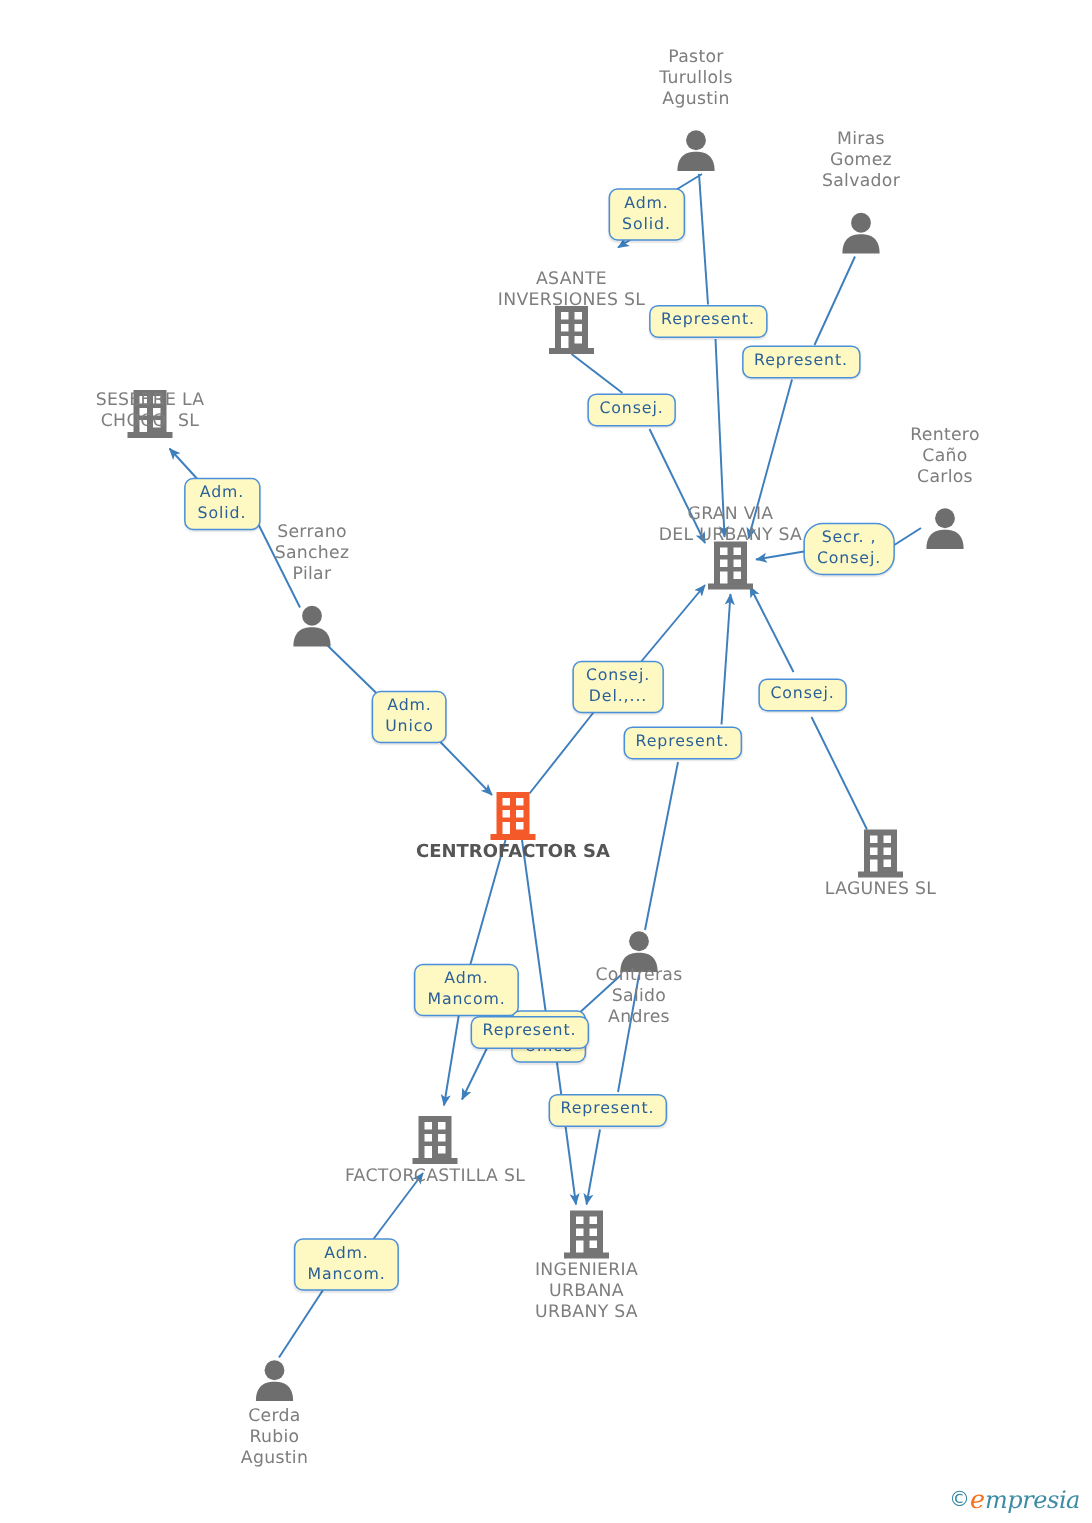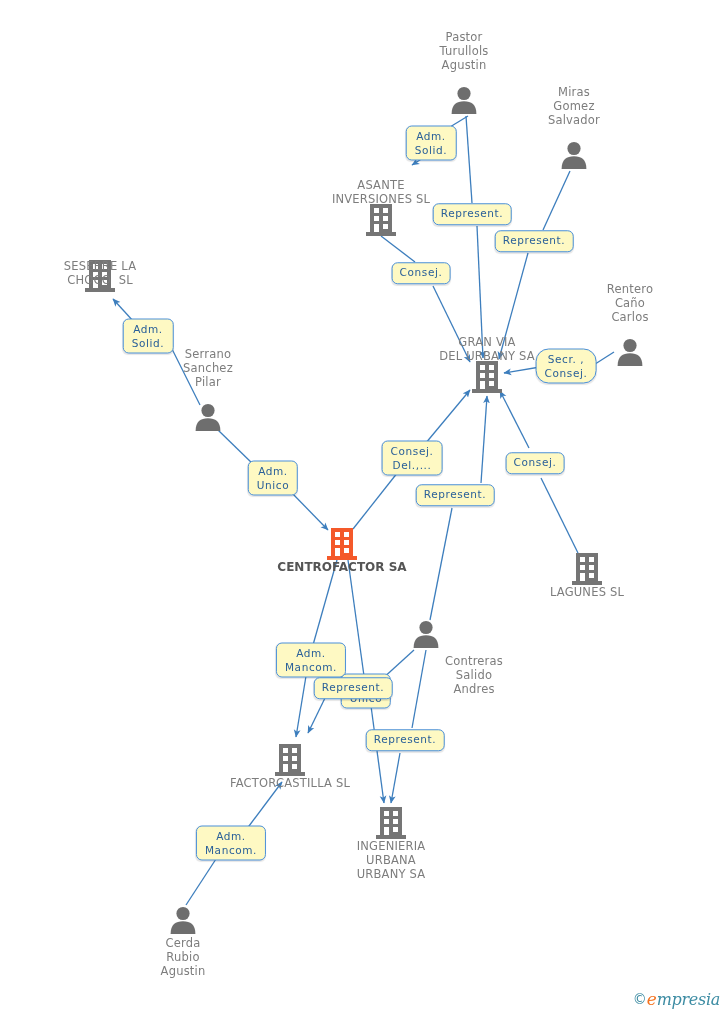--- a/index.html
+++ b/index.html
@@ -248,21 +248,21 @@
             <rect x="9" y="21" width="5" height="8" fill="#ffffff"></rect>
             <rect x="18" y="21" width="5" height="5" fill="#ffffff"></rect>
           </svg></div>
         <div class="node-label" style="top: 16px;">LAGUNES SL</div>
       </div>
       <div class="node" style="left: 426px; top: 634px;">
         <div class="icon-wrap"><svg width="30" height="30" viewBox="0 0 30 30" xmlns="http://www.w3.org/2000/svg">
             <circle cx="15" cy="8.5" r="6.6" fill="#6e6e6e"></circle>
             <path d="M2.6,29 C2.6,19.6 7.6,16.2 15,16.2 C22.4,16.2 27.4,19.6 27.4,29 Z" fill="#6e6e6e"></path>
           </svg></div>
-        <div class="node-label" style="top: 20px; margin-left: 48px;">Contreras
+        <div class="node-label" style="top: 8px;">Contreras
 Salido
 Andres</div>
       </div>
       <div class="node" style="left: 290px; top: 760px;">
         <div class="icon-wrap"><svg width="32" height="34" viewBox="0 0 32 34" xmlns="http://www.w3.org/2000/svg">
             <rect x="5" y="1" width="22" height="29" fill="#757575"></rect>
             <rect x="1" y="29" width="30" height="4" fill="#757575"></rect>
             <rect x="9" y="5" width="5" height="5" fill="#ffffff"></rect>
             <rect x="18" y="5" width="5" height="5" fill="#ffffff"></rect>
             <rect x="9" y="13" width="5" height="5" fill="#ffffff"></rect>

